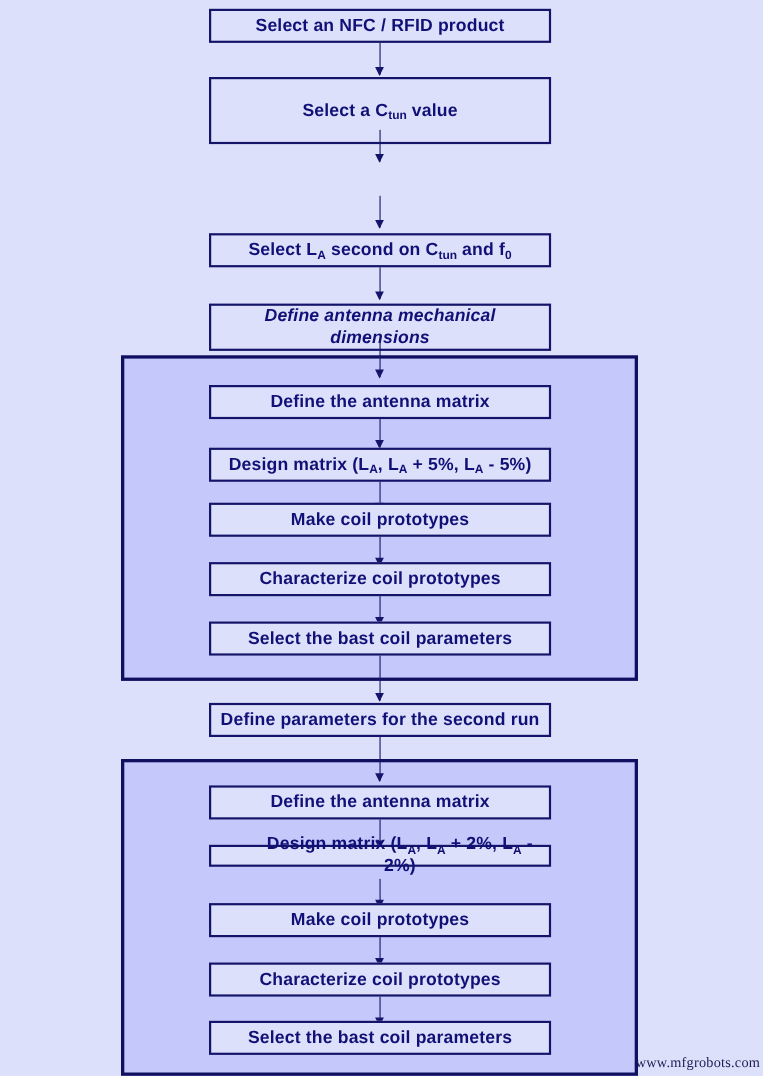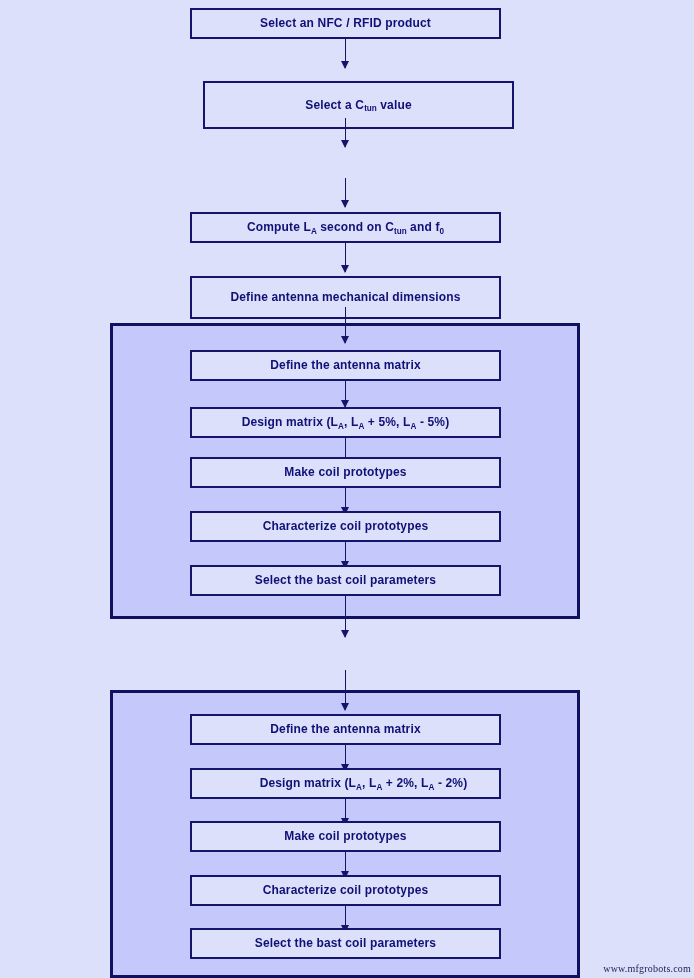--- a/index.html
+++ b/index.html
@@ -30,21 +30,21 @@
 
   
   .node {
     position: absolute;
     left: 190px;
     width: 311px;
     box-sizing: border-box;
     background: #dde0fa;
     border: 2px solid #14146a;
     color: #101077;
-    font-size: 12px;
+    font-size: 16px;
     font-weight: bold;
     letter-spacing: 0.15px;
     display: flex;
     align-items: center;
     justify-content: center;
     text-align: center;
     line-height: 1.22;
   }
   .node .inner {
     padding: 0 6px;
@@ -80,21 +80,21 @@
     border-top: 8px solid #14146a;
     margin-left: -4px;
   }
 
   
   #watermark {
     position: absolute;
     right: 3px;
     bottom: 4px;
     font-family: "Liberation Serif", serif;
-    font-size: 10px;
+    font-size: 13px;
     color: #1d1d55;
     letter-spacing: 0.2px;
     white-space: nowrap;
   }
 </style>
 </head>
 <body>
 
 <div id="canvas">
 
@@ -102,41 +102,41 @@
 
   <div class="group-frame" style="left:110px; top:690px; width:470px; height:288px;"></div>
 
   <div class="node" style="top:8px; height:31px;">
     <span class="inner">Select an NFC / RFID product</span>
   </div>
 
   <div class="connector" style="top:39px; height:29px;"></div>
   <div class="arrowhead" style="left:345px; top:61px;"></div>
 
-  <div class="node" style="top:81px; height:48px;margin-left:13px;">
+  <div class="node" style="top:70px; height:61px;">
     <span class="inner">
       <span><span>Select a C</span><sub>tun</sub><span> value</span></span>
     </span>
   </div>
 
   <div class="connector" style="top:118px; height:29px;"></div>
   <div class="arrowhead" style="left:345px; top:140px;"></div>
 
 
   <div class="connector" style="top:178px; height:29px;"></div>
   <div class="arrowhead" style="left:345px; top:200px;"></div>
 
   <div class="node" style="top:212px; height:31px;">
-    <span class="inner"><span>Compute L</span><sub>A</sub><span> second on C</span><sub>tun</sub><span> and f</span><sub>0</sub></span>
+    <span class="inner"><span>Select L</span><sub>A</sub><span> second on C</span><sub>tun</sub><span> and f</span><sub>0</sub></span>
   </div>
 
   <div class="connector" style="top:243px; height:29px;"></div>
   <div class="arrowhead" style="left:345px; top:265px;"></div>
 
-  <div class="node" style="top:276px; height:43px;">
+  <div class="node" style="top:276px; height:43px;font-style:italic;">
     <span class="inner">Define antenna mechanical dimensions</span>
   </div>
 
   <div class="connector" style="top:307px; height:36px;"></div>
   <div class="arrowhead" style="left:345px; top:336px;"></div>
 
   <div class="node" style="top:350px; height:31px;">
     <span class="inner">Define the antenna matrix</span>
   </div>
 
@@ -164,32 +164,35 @@
   <div class="connector" style="top:542px; height:26px;"></div>
   <div class="arrowhead" style="left:345px; top:561px;"></div>
 
   <div class="node" style="top:565px; height:31px;">
     <span class="inner">Select the bast coil parameters</span>
   </div>
 
   <div class="connector" style="top:596px; height:41px;"></div>
   <div class="arrowhead" style="left:345px; top:630px;"></div>
 
+  <div class="node" style="top:639px; height:31px;">
+    <span class="inner">Define parameters for the second run</span>
+  </div>
 
   <div class="connector" style="top:670px; height:40px;"></div>
   <div class="arrowhead" style="left:345px; top:703px;"></div>
 
   <div class="node" style="top:714px; height:31px;">
     <span class="inner">Define the antenna matrix</span>
   </div>
 
   <div class="connector" style="top:745px; height:26px;"></div>
   <div class="arrowhead" style="left:345px; top:764px;"></div>
 
-  <div class="node" style="top:768px; height:31px;padding-left:36px;">
+  <div class="node" style="top:768px; height:20px;padding-left:36px;">
     <span class="inner"><span>Design matrix (L</span><sub>A</sub><span>, L</span><sub>A</sub><span> + 2%, L</span><sub>A</sub><span> - 2%)</span></span>
   </div>
 
   <div class="connector" style="top:799px; height:26px;"></div>
   <div class="arrowhead" style="left:345px; top:818px;"></div>
 
   <div class="node" style="top:821px; height:31px;">
     <span class="inner">Make coil prototypes</span>
   </div>
 

